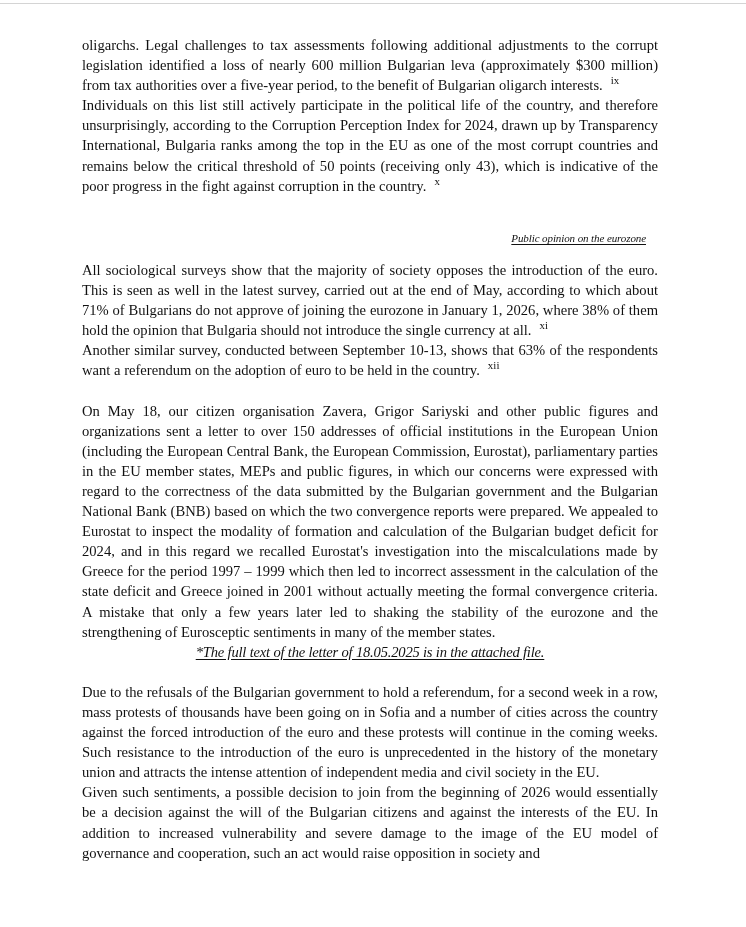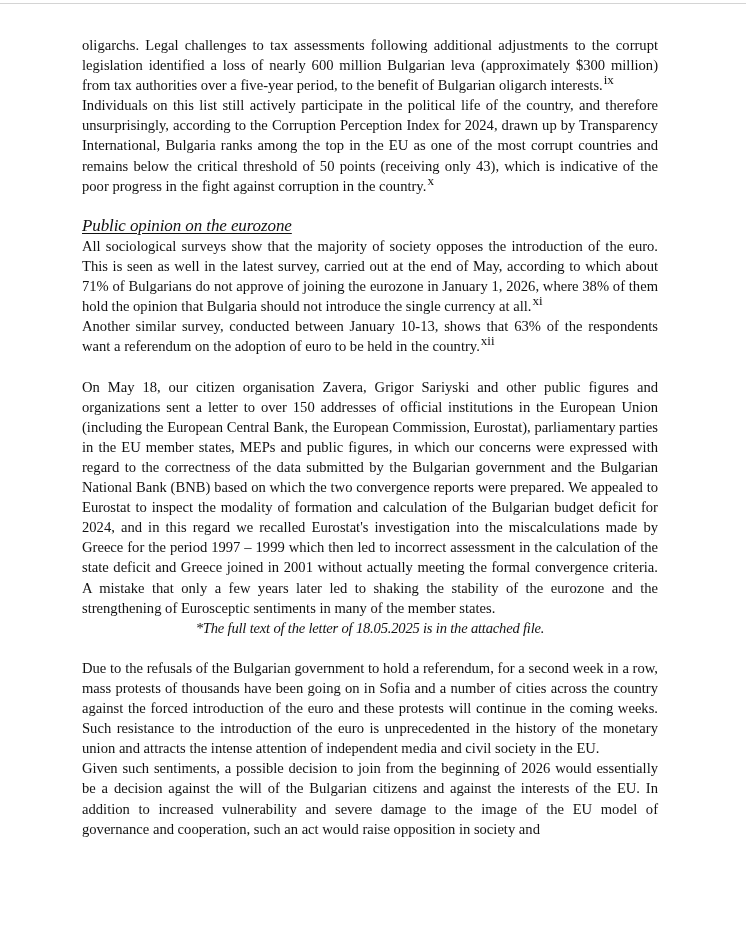--- a/index.html
+++ b/index.html
@@ -37,38 +37,40 @@
     text-align-last: left;
     word-spacing: 0px;
   }
   .gap {
     height: 20.1px;
   }
   .heading {
     font-style: italic;
     text-decoration: underline;
     text-underline-offset: 2px;
-    font-size: 17px;
+    font-size: 11px;
     line-height: 20.1px;
-    margin: 0;
+    margin: 12px;
     font-weight: normal;
     letter-spacing: -0.1px;
+    text-align: right;
   }
   sup {
-    font-size: 13px;
+    font-size: 11px;
     line-height: 0;
     vertical-align: 6px;
-    margin-left: 1px;
+    margin-left: 8px;
   }
   .note {
     text-align: center;
     text-align-last: center;
     font-style: italic;
   }
   .note span {
+    text-decoration: underline;
     text-underline-offset: 2px;
     letter-spacing: -0.2px;
   }
 </style>
 </head>
 <body>
 
 <div class="top-rule"></div>
 
 <div class="page">
@@ -76,21 +78,21 @@
   <p><span>oligarchs. Legal challenges to tax assessments following additional adjustments to the corrupt legislation identified a loss of nearly 600 million Bulgarian leva (approximately $300 million) from tax authorities over a five-year period, to the benefit of Bulgarian oligarch interests.</span><sup>ix</sup></p>
 
   <p><span>Individuals on this list still actively participate in the political life of the country, and therefore unsurprisingly, according to the Corruption Perception Index for 2024, drawn up by Transparency International, Bulgaria ranks among the top in the EU as one of the most corrupt countries and remains below the critical threshold of 50 points (receiving only 43), which is indicative of the poor progress in the fight against corruption in the country.</span><sup>x</sup></p>
 
   <div class="gap"></div>
 
   <h3 class="heading">Public opinion on the eurozone</h3>
 
   <p><span>All sociological surveys show that the majority of society opposes the introduction of the euro. This is seen as well in the latest survey, carried out at the end of May, according to which about 71% of Bulgarians do not approve of joining the eurozone in January 1, 2026, where 38% of them hold the opinion that Bulgaria should not introduce the single currency at all.</span><sup>xi</sup></p>
 
-  <p><span>Another similar survey, conducted between January 10-13, shows that 63% of the respondents want a referendum on the adoption of euro to be held in the country.</span><sup>xii</sup></p>
+  <p><span>Another similar survey, conducted between September 10-13, shows that 63% of the respondents want a referendum on the adoption of euro to be held in the country.</span><sup>xii</sup></p>
 
   <div class="gap"></div>
 
   <p>On May 18, our citizen organisation Zavera, Grigor Sariyski and other public figures and organizations  sent a letter to over 150 addresses of official institutions in the European Union (including the European Central Bank, the European Commission, Eurostat), parliamentary parties in the EU member states, MEPs and public figures, in which our concerns were expressed with regard to the correctness of the data submitted by the Bulgarian government and the Bulgarian National Bank (BNB) based on which the two convergence reports were prepared. We appealed to Eurostat to inspect the modality of formation and calculation of the Bulgarian budget deficit for 2024, and in this regard we recalled Eurostat's investigation into the miscalculations made by Greece for the period 1997 – 1999 which then led to incorrect assessment in the calculation of the state deficit and Greece joined in 2001 without actually meeting the formal convergence criteria. A mistake that only a few years later led to shaking the stability of the eurozone and the strengthening of Eurosceptic sentiments in many of the member states.</p>
 
   <p class="note"><span>*The full text of the letter of 18.05.2025 is in the attached file.</span></p>
 
   <div class="gap"></div>
 
 

